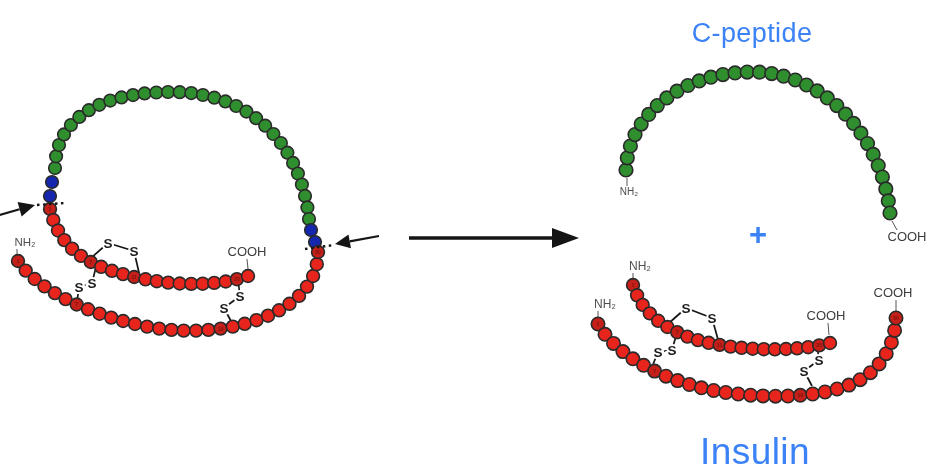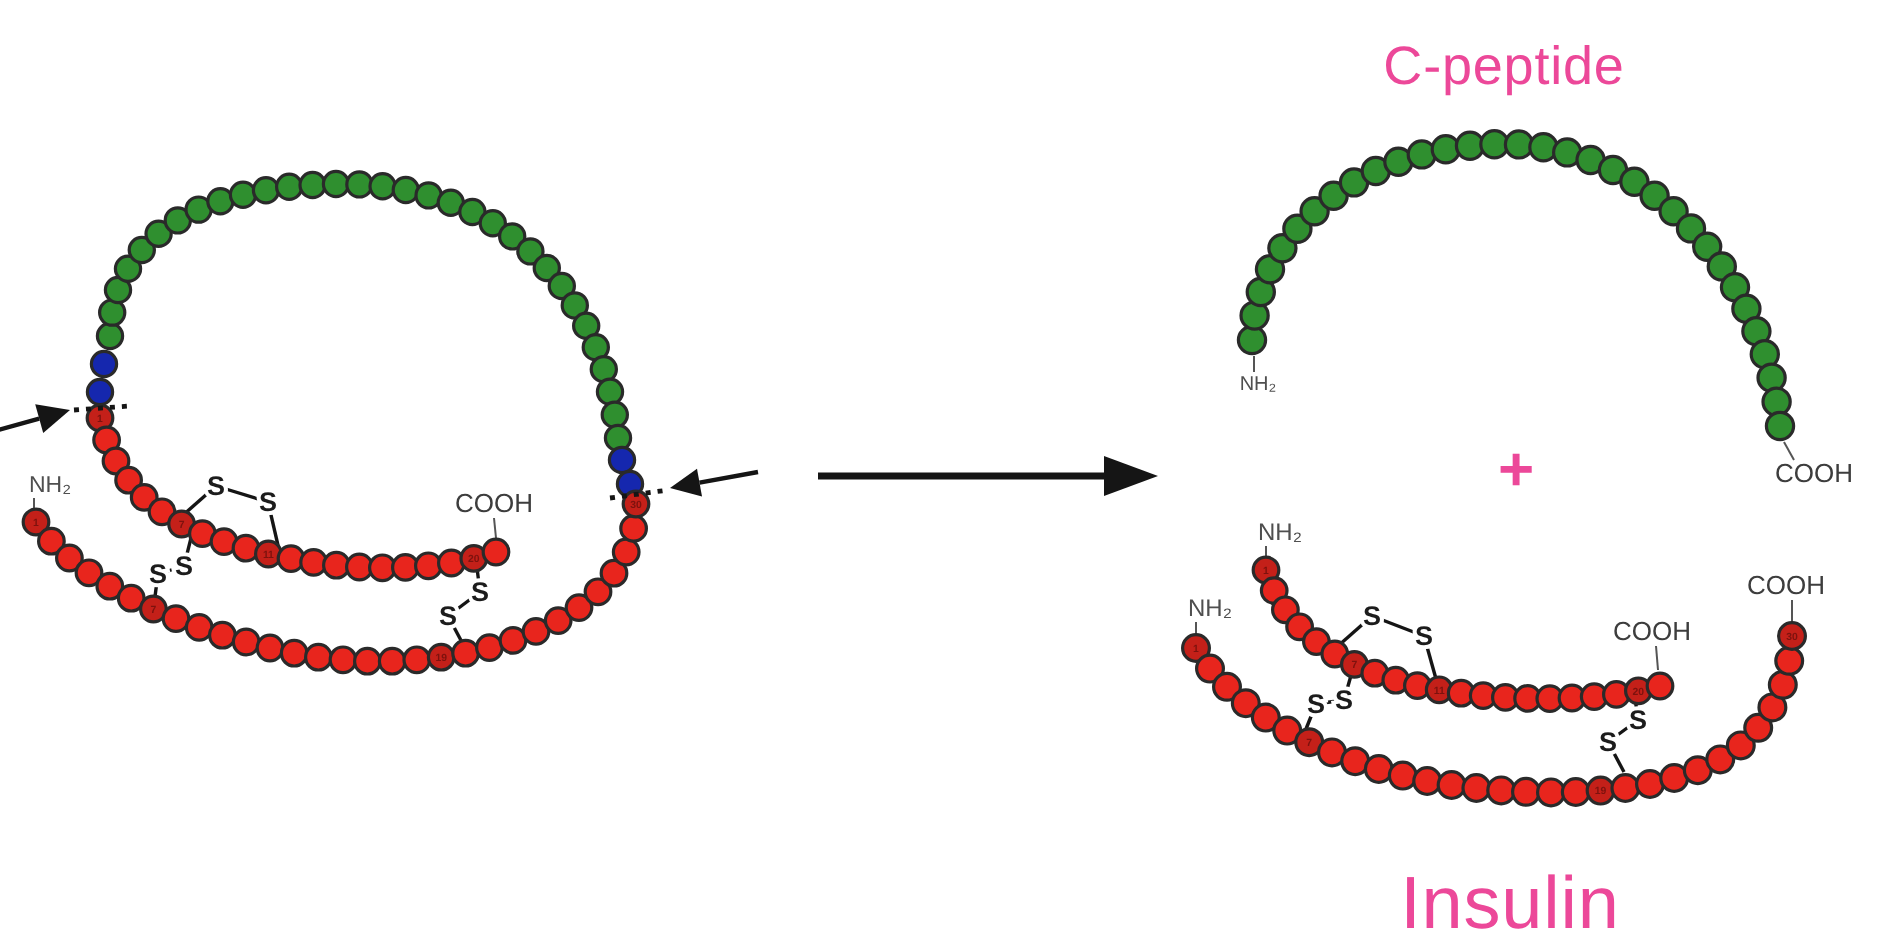--- a/index.html
+++ b/index.html
@@ -3,21 +3,21 @@
 <meta charset="utf-8">
 <style>
   html,body{margin:0;padding:0;background:#ffffff;}
   .stage{
     position:relative;width:940px;height:471px;background:#ffffff;overflow:hidden;
     font-family:"Liberation Sans",sans-serif;
   }
   #diagram{position:absolute;left:0;top:0;}
   .fig-title{
     position:absolute;transform:translateX(-50%);white-space:nowrap;
-    color:#ec4899;letter-spacing:.4px;text-align:right;
+    color:#3b82f6;letter-spacing:.4px;text-align:right;
   }
   #c-peptide-title{left:752px;top:18px;font-size:27px;}
   #proinsulin-title{left:181px;top:354px;font-size:26px;}
   #insulin-title{left:755px;top:431px;font-size:37px;}
   #plus-sign{left:758px;top:217px;font-size:31px;font-weight:700;letter-spacing:0;}
 </style>
 </head>
 <body>
 
 <div class="stage">

